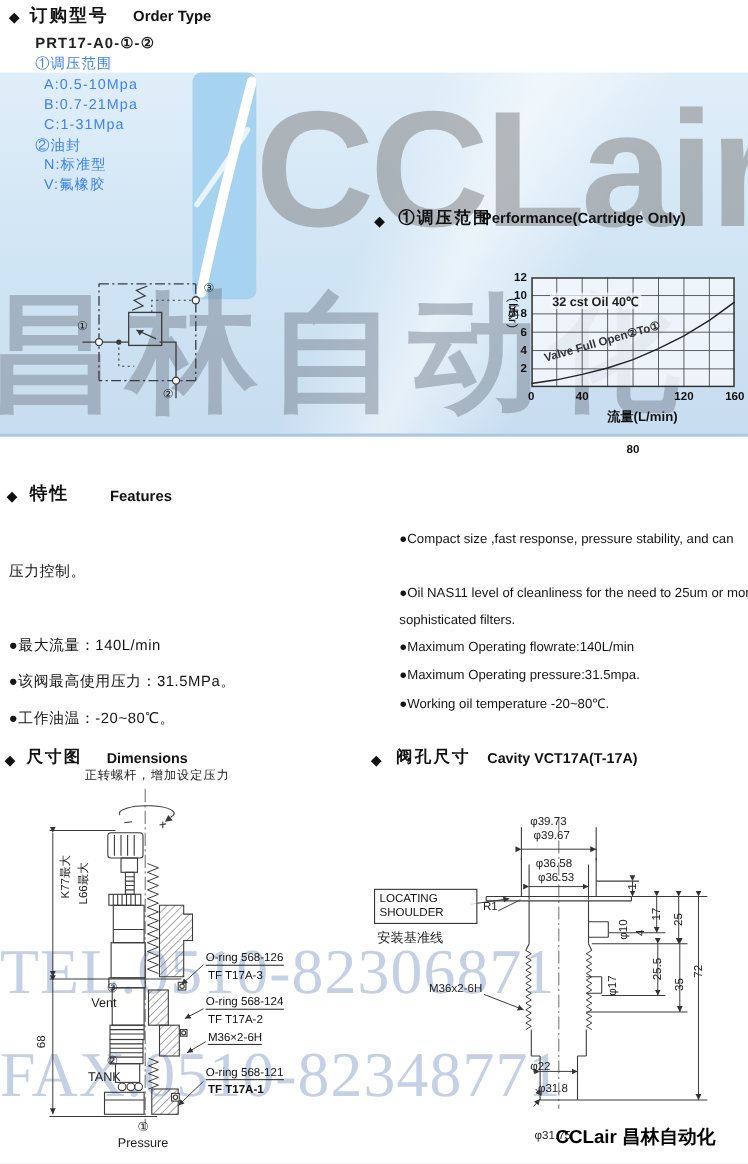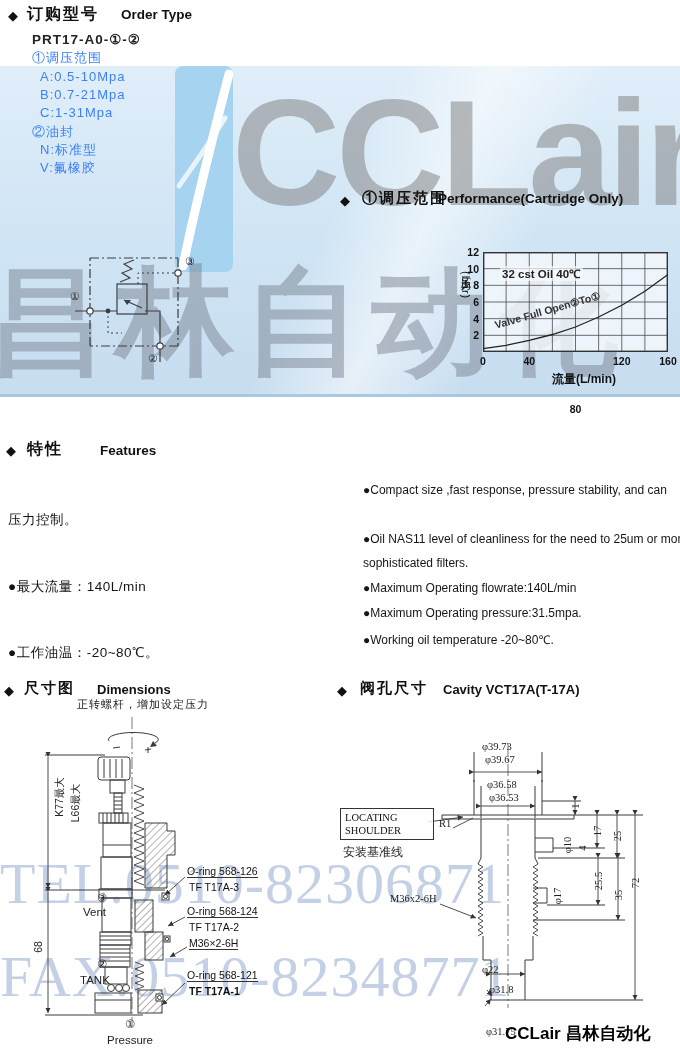--- a/index.html
+++ b/index.html
@@ -149,20 +149,21 @@
     <span class="ab annot1" style="left:45px;top:23px;">32 cst Oil 40℃</span>
     <span class="ab annot2" style="left:40px;top:76px;">Valve Full Open②To①</span>
   </div>
 
   <span class="ab diamond" style="left:6px;top:443px;">◆</span>
   <span class="ab h-cn" style="left:27px;top:439px;">特性</span>
   <span class="ab h-en" style="left:100px;top:443px;">Features</span>
 
   <span class="ab feat-cn" style="left:8px;top:511px;">压力控制。</span>
   <span class="ab feat-cn" style="left:8px;top:578px;">●最大流量：140L/min</span>
+  <span class="ab feat-cn" style="left:8px;top:611px;">●该阀最高使用压力：31.5MPa。</span>
   <span class="ab feat-cn" style="left:8px;top:644px;">●工作油温：-20~80℃。</span>
 
   <span class="ab feat-en" style="left:363px;top:483px;">●Compact size ,fast response, pressure stability, and can</span>
   <span class="ab feat-en" style="left:363px;top:532px;">●Oil NAS11 level of cleanliness for the need to 25um or more</span>
   <span class="ab feat-en" style="left:363px;top:556px;">  sophisticated filters.</span>
   <span class="ab feat-en" style="left:363px;top:581px;">●Maximum Operating flowrate:140L/min</span>
   <span class="ab feat-en" style="left:363px;top:606px;">●Maximum  Operating pressure:31.5mpa.</span>
   <span class="ab feat-en" style="left:363px;top:631px;">●Working oil temperature -20~80℃.</span>
 
   <span class="ab diamond" style="left:4px;top:683px;">◆</span>
@@ -272,21 +273,21 @@
     <span class="ab portlbl" style="left:82px;top:339px;">Pressure</span>
     <span class="ab callout" style="left:162px;top:170px;">O-ring 568-126</span>
     <span class="ab callout" style="left:164px;top:186px;border-bottom:none;">TF T17A-3</span>
     <span class="ab callout" style="left:162px;top:210px;">O-ring 568-124</span>
     <span class="ab callout" style="left:164px;top:226px;border-bottom:none;">TF T17A-2</span>
     <span class="ab callout" style="left:164px;top:242px;">M36×2-6H</span>
     <span class="ab callout" style="left:162px;top:274px;">O-ring 568-121</span>
     <span class="ab callout" style="left:164px;top:290px;border-bottom:none;font-weight:bold;">TF T17A-1</span>
   </div>
 
-  <div class="ab" style="left:335px;top:738px;width:345px;height:300px;font-family:Liberation Serif, serif;">
+  <div class="ab" style="left:335px;top:738px;width:345px;height:300px;">
     <svg width="345" height="300" viewBox="0 0 345 300">
       <g stroke="#3a3a3a" fill="none" stroke-width="1">
 
         <line x1="173" y1="6" x2="173" y2="270" stroke-dasharray="12 3 2 3" stroke="#777"></line>
 
         <line x1="139" y1="14" x2="139" y2="44"></line>
           <line x1="207" y1="14" x2="207" y2="44"></line>
         <line x1="139" y1="34" x2="207" y2="34" marker-start="url(#arr)" marker-end="url(#arr)" stroke-width=".9"></line>
 
         <line x1="146" y1="48" x2="146" y2="80"></line>

